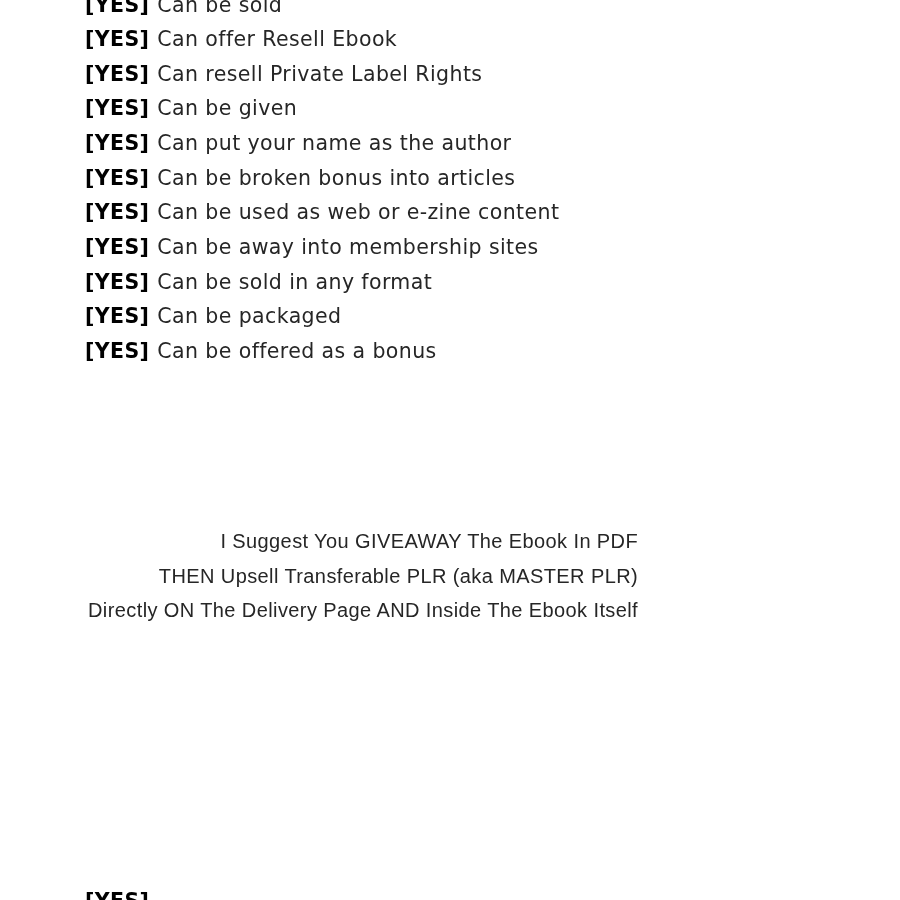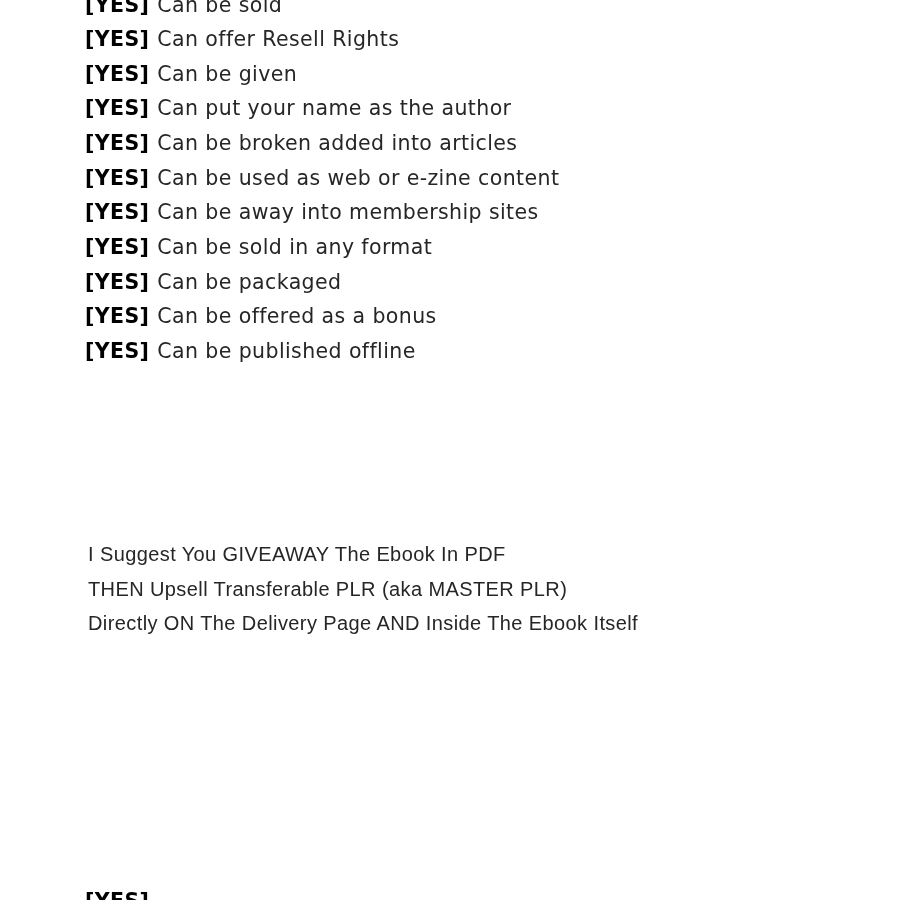--- a/index.html
+++ b/index.html
@@ -28,21 +28,22 @@
     color: #262626;
   }
   .yes-tag {
     font-weight: 700;
     color: #000000;
     margin-right: 8px;
   }
   .suggestion {
     position: absolute;
     left: 88px;
-    top: 537px;
+    top: 524px;
+    text-align: right;
   }
   .suggestion-line {
     line-height: 34.7px;
     height: 34.7px;
     white-space: nowrap;
     font-family: "Liberation Sans", sans-serif;
     font-size: 20px;
     letter-spacing: 0.4px;
     color: #262626;
   }
@@ -67,35 +68,38 @@
 </style>
 </head>
 <body>
 
 <div class="license-list">
   <div class="license-row">
     <span class="yes-tag">[YES]</span><span class="item-text">Can be sold</span>
   </div>
 
   <div class="license-row">
-    <span class="yes-tag">[YES]</span><span class="item-text">Can offer Resell Rights</span>
+    <span class="yes-tag">[YES]</span><span class="item-text">Can offer Resell Ebook</span>
   </div>
 
 
+  <div class="license-row">
+    <span class="yes-tag">[YES]</span><span class="item-text">Can resell Private Label Rights</span>
+  </div>
 
   <div class="license-row">
     <span class="yes-tag">[YES]</span><span class="item-text">Can be given</span>
   </div>
 
   <div class="license-row">
     <span class="yes-tag">[YES]</span><span class="item-text">Can put your name as the author</span>
   </div>
 
   <div class="license-row">
-    <span class="yes-tag">[YES]</span><span class="item-text">Can be broken added into articles</span>
+    <span class="yes-tag">[YES]</span><span class="item-text">Can be broken bonus into articles</span>
   </div>
 
   <div class="license-row">
     <span class="yes-tag">[YES]</span><span class="item-text">Can be used as web or e-zine content</span>
   </div>
 
   <div class="license-row">
     <span class="yes-tag">[YES]</span><span class="item-text">Can be away into membership sites</span>
   </div>
 
@@ -105,23 +109,20 @@
 
   <div class="license-row">
     <span class="yes-tag">[YES]</span><span class="item-text">Can be packaged</span>
   </div>
 
   <div class="license-row">
     <span class="yes-tag">[YES]</span><span class="item-text">Can be offered as a bonus</span>
   </div>
 
 
-  <div class="license-row">
-    <span class="yes-tag">[YES]</span><span class="item-text">Can be published offline</span>
-  </div>
 
 </div>
 
 <div class="suggestion">
   <div class="suggestion-line">I Suggest You GIVEAWAY The Ebook In PDF</div>
   <div class="suggestion-line">THEN Upsell Transferable PLR (aka MASTER PLR)</div>
   <div class="suggestion-line">Directly ON The Delivery Page AND Inside The Ebook Itself</div>
 </div>
 
 <div class="bottom-fragment-clip">

